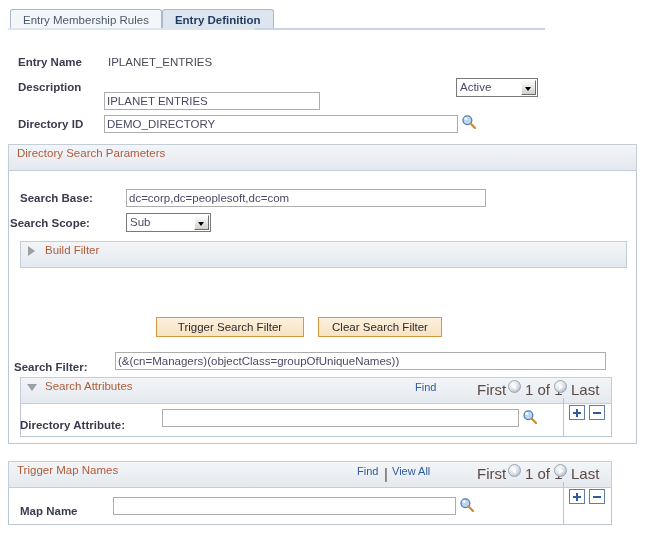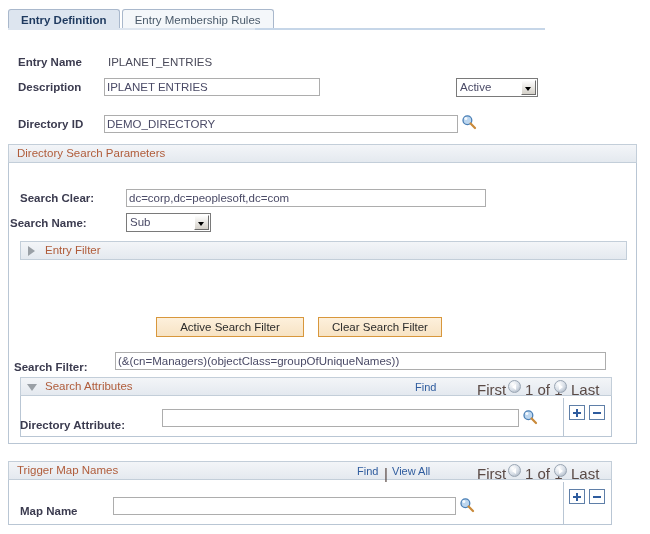--- a/index.html
+++ b/index.html
@@ -144,21 +144,21 @@
     position: absolute;
     box-sizing: border-box;
     border: 1px solid #b9c6d4;
     background: #ffffff;
   }
   .grouphdr {
     position: absolute;
     box-sizing: border-box;
     background: linear-gradient(#f3f5f8, #e4e9ef);
     border: 1px solid #c3ced9;
-    height: 19px;
+    height: 27px;
     padding-left: 19px;
   }
   .grouphdr .gtitle {
     position: absolute;
     left: 8px;
     top: 2px;
     font-size: 11.5px;
     color: #b05c3a;
     white-space: nowrap;
   }
@@ -258,69 +258,69 @@
     background: #b9c6d4;
     width: 1px;
   }
 </style>
 </head>
 <body>
 
 <div id="page">
 
   <div class="tabstrip">
+    <div class="tab inactive">
+      <span>Entry Membership Rules</span>
+    </div>
     <div class="tab active">
       <span>Entry Definition</span>
     </div>
-    <div class="tab inactive">
-      <span>Entry Membership Rules</span>
-    </div>
   </div>
   <div class="tabline2"></div>
   <div class="tabline"></div>
 
   <div class="lbl r" style="left:18px; top:56px; width:82px;">Entry Name</div>
   <div class="roval" style="left:108px; top:56px;">IPLANET_ENTRIES</div>
 
   <div class="lbl r" style="left:18px; top:81px; width:82px;">Description</div>
-  <input class="inp" style="left: 104px; top: 78px; width: 216px;" value="IPLANET ENTRIES">
+  <input class="inp" style="left: 104px; top: 92px; width: 216px;" value="IPLANET ENTRIES">
 
   <div class="sel" style="left:456px; top:78px; width:82px;">
     <span class="seltext">Active</span>
     <span class="selbtn"></span>
   </div>
 
   <div class="lbl r" style="left:18px; top:118px; width:82px;">Directory ID</div>
   <input class="inp" style="left: 104px; top: 115px; width: 354px;" value="DEMO_DIRECTORY">
   <svg class="mag" style="left:461px; top:114px;" viewBox="0 0 16 16">
     <circle cx="6.4" cy="6.2" r="4.4" fill="#bcd6ef" stroke="#4a7fb5" stroke-width="1.3"></circle>
     <circle cx="4.9" cy="4.6" r="1.5" fill="#ffffff" opacity="0.85"></circle>
     <line x1="9.6" y1="9.5" x2="14" y2="14" stroke="#c98a3a" stroke-width="2.2" stroke-linecap="round"></line>
   </svg>
 
   <div class="groupbox" style="left:8px; top:144px; width:629px; height:300px;"></div>
   <div class="grouphdr" style="left:8px; top:144px; width:629px;">
     <span class="gtitle">Directory Search Parameters</span>
   </div>
 
-  <div class="lbl r" style="left:20px; top:192px; width:100px;">Search Clear:</div>
+  <div class="lbl r" style="left:20px; top:192px; width:100px;">Search Base:</div>
   <input class="inp" style="left: 126px; top: 189px; width: 360px;" value="dc=corp,dc=peoplesoft,dc=com">
 
-  <div class="lbl r" style="left:10px; top:217px; width:110px;">Search Name:</div>
+  <div class="lbl r" style="left:10px; top:217px; width:110px;">Search Scope:</div>
   <div class="sel" style="left:126px; top:213px; width:85px;">
     <span class="seltext">Sub</span>
     <span class="selbtn"></span>
   </div>
 
   <div class="grouphdr withtri" style="left:20px; top:241px; width:607px;">
     <span class="tri right" style="left:7px; top:4px;"></span>
-    <span class="gtitle">Entry Filter</span>
-  </div>
-
-  <div class="psbtn" style="left:156px; top:317px; width:148px;">Active Search Filter</div>
+    <span class="gtitle">Build Filter</span>
+  </div>
+
+  <div class="psbtn" style="left:156px; top:317px; width:148px;">Trigger Search Filter</div>
   <div class="psbtn" style="left:318px; top:317px; width:124px;">Clear Search Filter</div>
 
   <div class="lbl r" style="left:14px; top:361px; width:96px;">Search Filter:</div>
   <input class="inp" style="left: 115px; top: 352px; width: 491px;" value="(&amp;(cn=Managers)(objectClass=groupOfUniqueNames))">
 
   <div class="groupbox" style="left:20px; top:377px; width:592px; height:60px;"></div>
   <div class="grouphdr withtri" style="left:20px; top:377px; width:592px;">
     <span class="tri down" style="left:6px; top:6px;"></span>
     <span class="gtitle">Search Attributes</span>
   </div>

